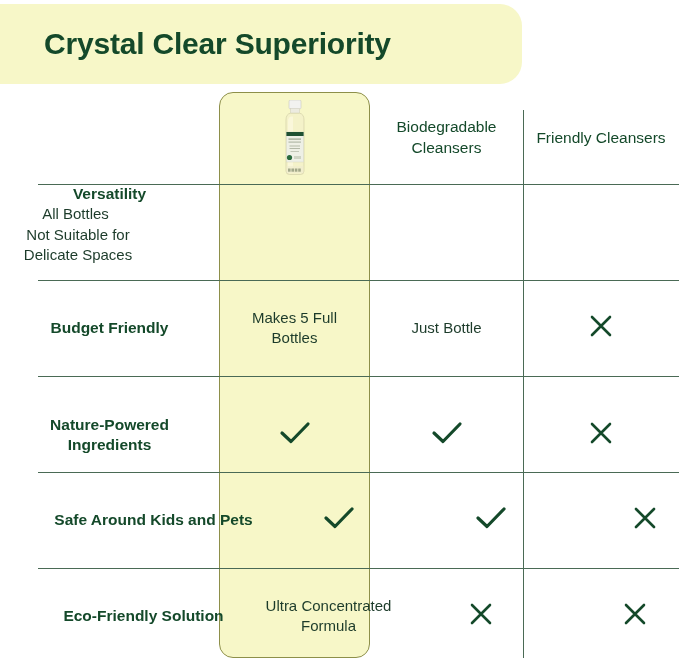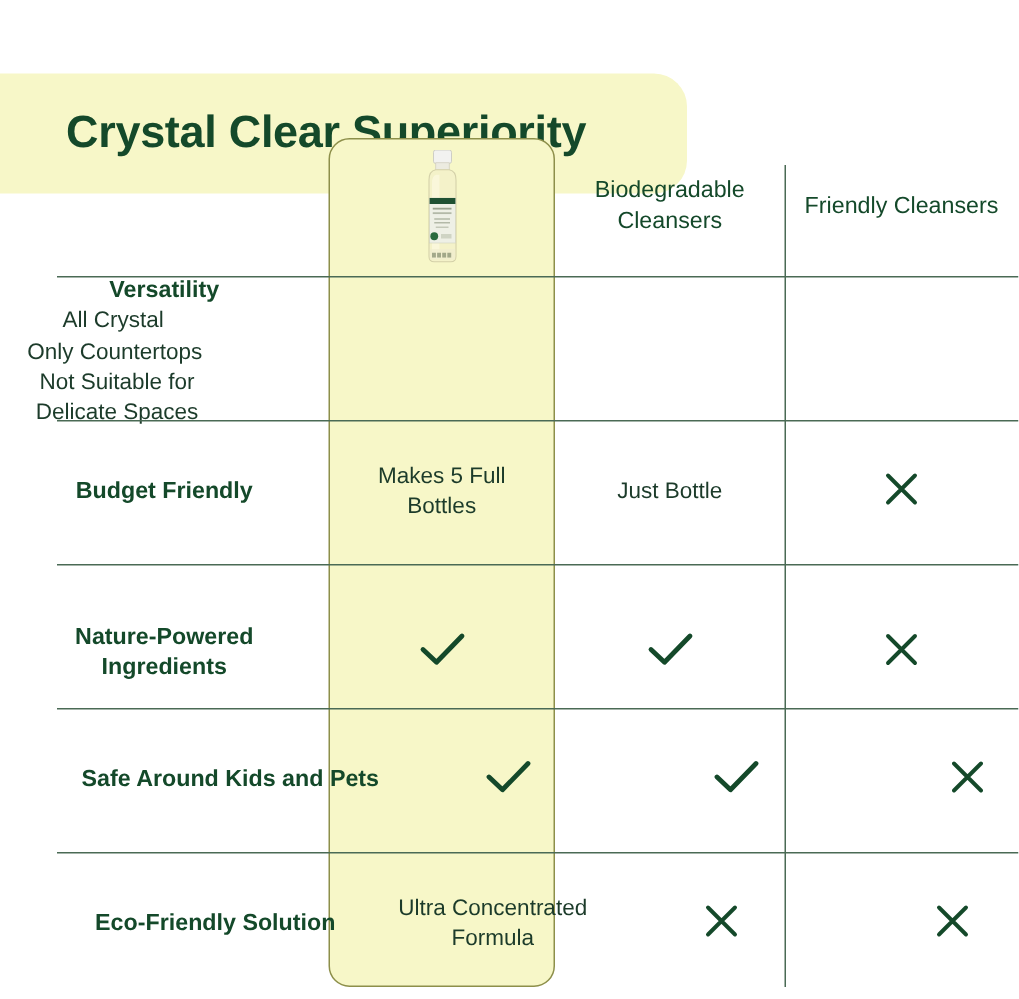--- a/index.html
+++ b/index.html
@@ -14,28 +14,27 @@
     position: relative;
     overflow: hidden;
     -webkit-font-smoothing: antialiased;
   }
 
   
   .title-banner {
     position: absolute;
     left: 0;
     top: 4px;
-    width: 458px;
+    width: 522px;
     height: 80px;
     background: #F7F7C8;
     border-top-right-radius: 22px;
     border-bottom-right-radius: 22px;
     display: flex;
     align-items: center;
-    margin-top: 45px;
   }
   .title-text {
     margin-left: 44px;
     font-size: 30px;
     font-weight: bold;
     color: #14492A;
     letter-spacing: -0.2px;
     white-space: nowrap;
   }
 
@@ -198,24 +197,21 @@
         <span class="val-head">Friendly Cleansers</span>
       </div>
     </div>
     <div class="hline" style="top:92px;"></div>
 
     <div class="row" style="top:92px; height:96px;flex-direction:column;">
       <div class="cell c-feature">
         <span class="feature-label">Versatility</span>
       </div>
       <div class="cell c-product">
-        <span class="val-product">All Crystal</span>
-      </div>
-      <div class="cell c-bio">
-        <span class="val">Only Countertops</span>
+        <span class="val-product">All Bottles</span>
       </div>
       <div class="cell c-chem">
         <span class="val">Not Suitable for Delicate Spaces</span>
       </div>
     </div>
     <div class="hline" style="top:188px;"></div>
 
     <div class="row" style="top:188px; height:96px;">
       <div class="cell c-feature">
         <span class="feature-label">Budget Friendly</span>

